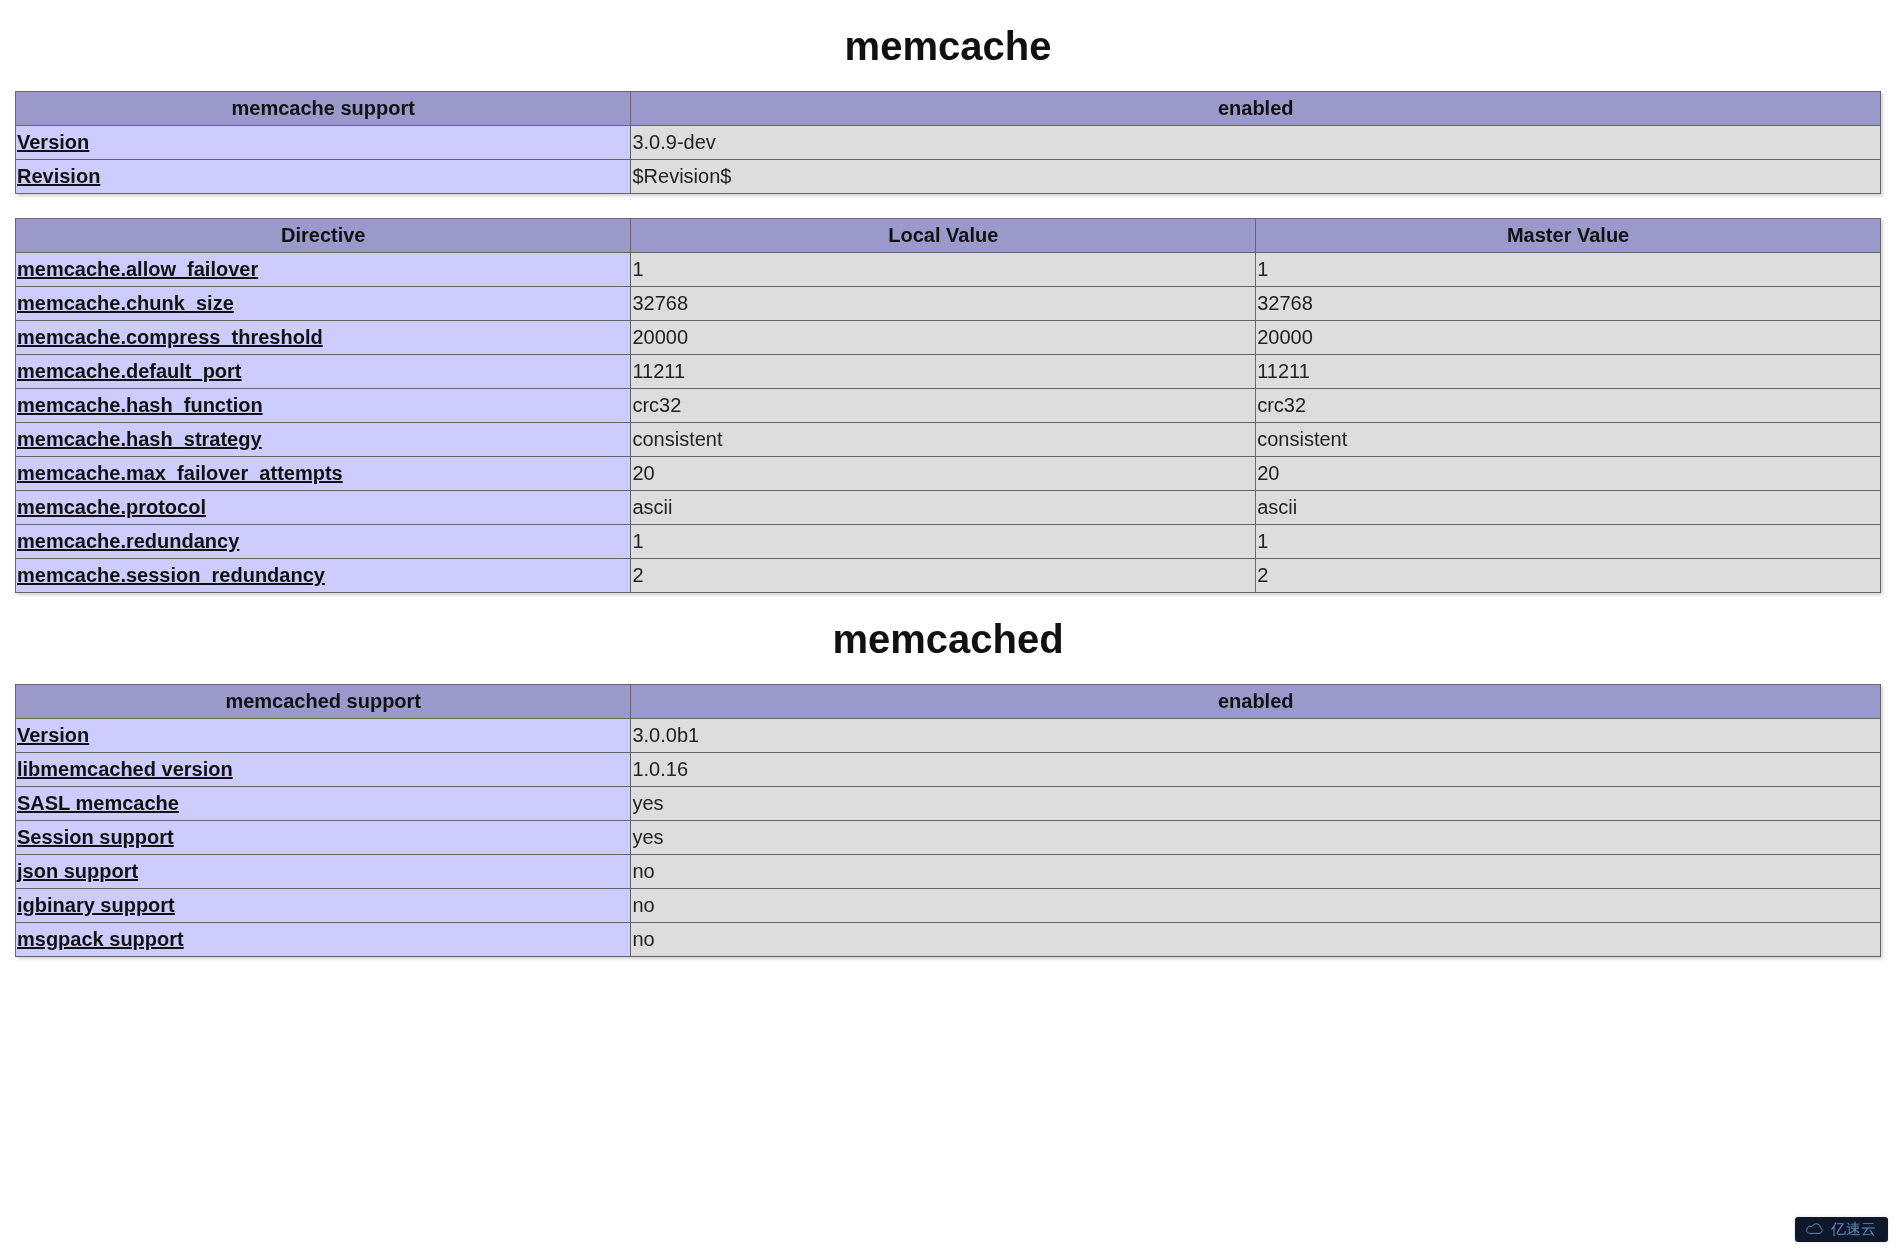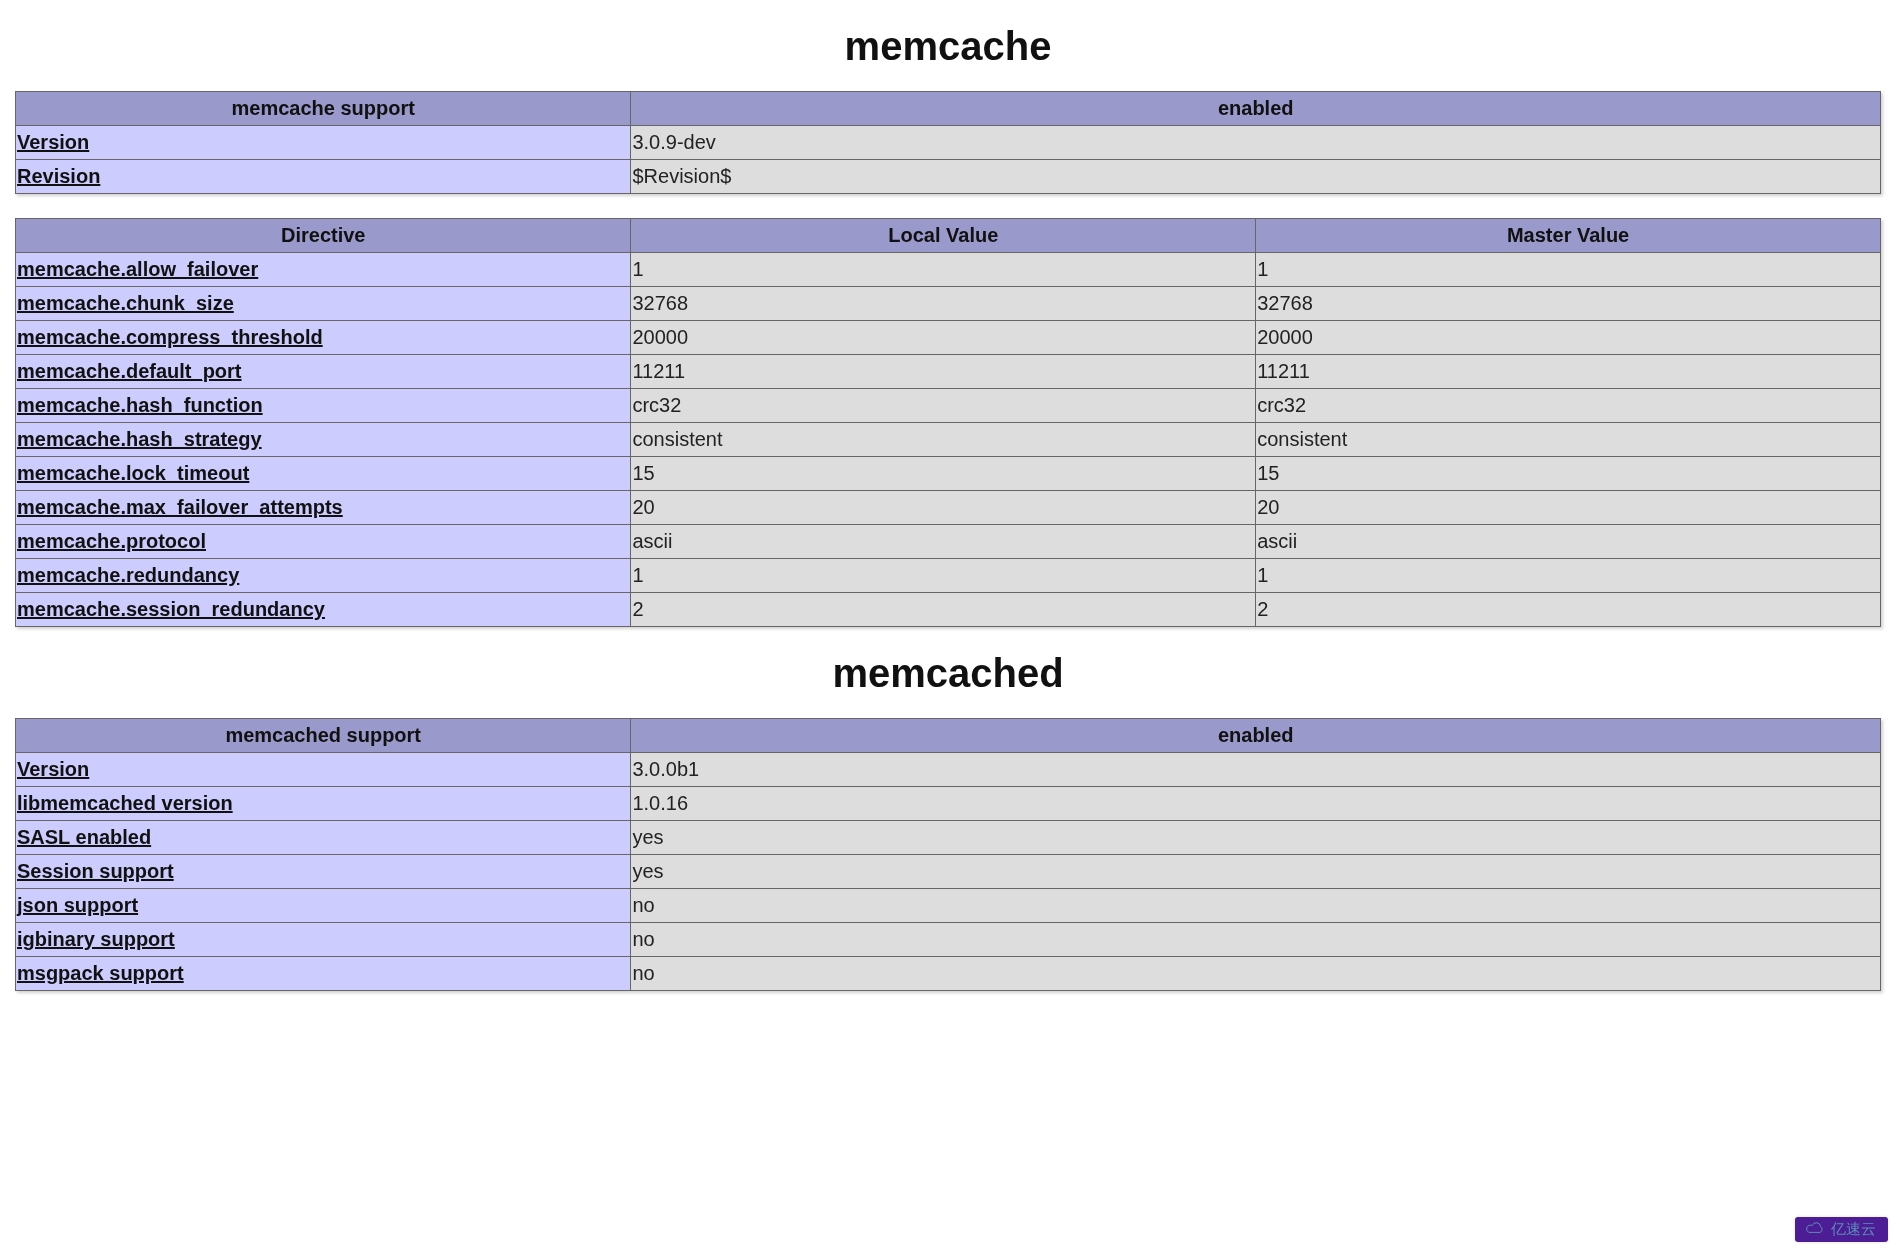--- a/index.html
+++ b/index.html
@@ -48,25 +48,25 @@
   }
   .two-col td.key { width: 33%; }
   .two-col td.val { width: 67%; }
   .three-col td.key { width: 33%; }
   .three-col td.val { width: 33.5%; }
 
   .watermark {
     position: fixed;
     right: 8px;
     bottom: 6px;
-    background: #4c1d95;
+    background: #0f172a;
     padding: 3px 12px 3px 10px;
     border-radius: 3px;
     display: flex;
-    align-items: center;
+    align-items: flex-end;
     gap: 6px;
     box-shadow: 0 0 3px rgba(0,0,0,0.15);
     font-size: 15px;
     color: #5a8db8;
   }
   .watermark svg { width: 20px; height: 14px; }
 </style>
 </head>
 <body>
 
@@ -124,25 +124,20 @@
         <td class="key">memcache.hash_function</td>
         <td class="val">crc32</td>
         <td class="val">crc32</td>
       </tr>
       <tr>
         <td class="key">memcache.hash_strategy</td>
         <td class="val">consistent</td>
         <td class="val">consistent</td>
       </tr>
       <tr>
-        <td class="key">memcache.lock_timeout</td>
-        <td class="val">15</td>
-        <td class="val">15</td>
-      </tr>
-      <tr>
         <td class="key">memcache.max_failover_attempts</td>
         <td class="val">20</td>
         <td class="val">20</td>
       </tr>
       <tr>
         <td class="key">memcache.protocol</td>
         <td class="val">ascii</td>
         <td class="val">ascii</td>
       </tr>
       <tr>
@@ -170,21 +165,21 @@
   <tbody id="s2-support-body">
       <tr>
         <td class="key">Version</td>
         <td class="val">3.0.0b1</td>
       </tr>
       <tr>
         <td class="key">libmemcached version</td>
         <td class="val">1.0.16</td>
       </tr>
       <tr>
-        <td class="key">SASL enabled</td>
+        <td class="key">SASL memcache</td>
         <td class="val">yes</td>
       </tr>
       <tr>
         <td class="key">Session support</td>
         <td class="val">yes</td>
       </tr>
       <tr>
         <td class="key">json support</td>
         <td class="val">no</td>
       </tr>

